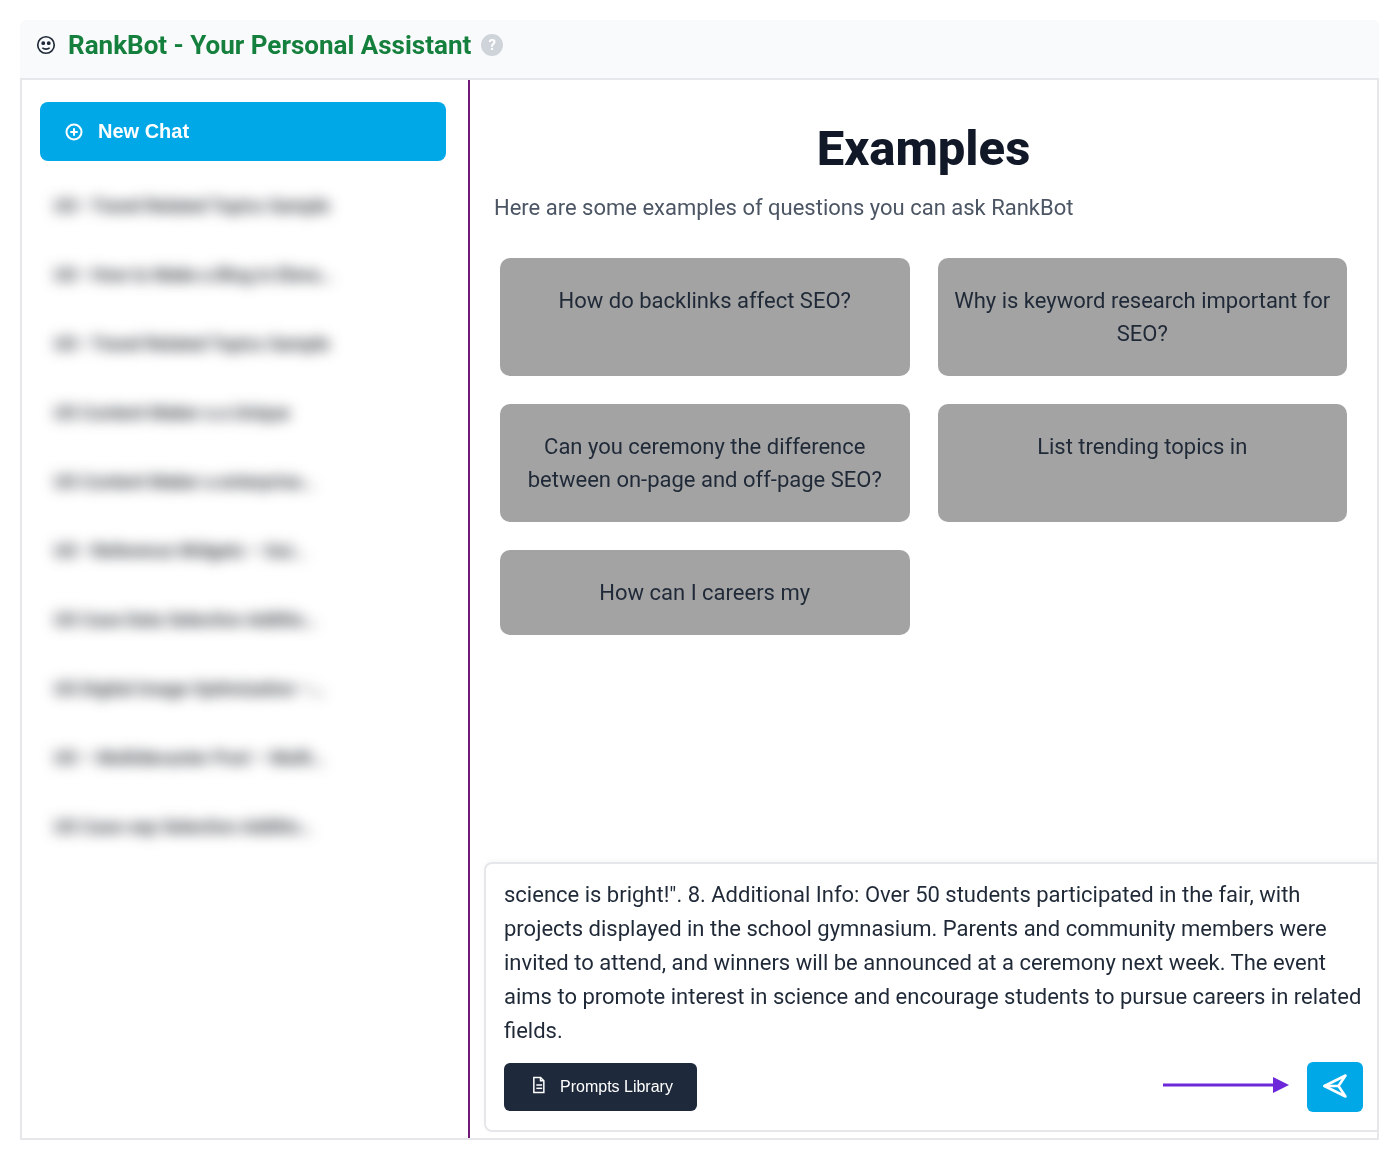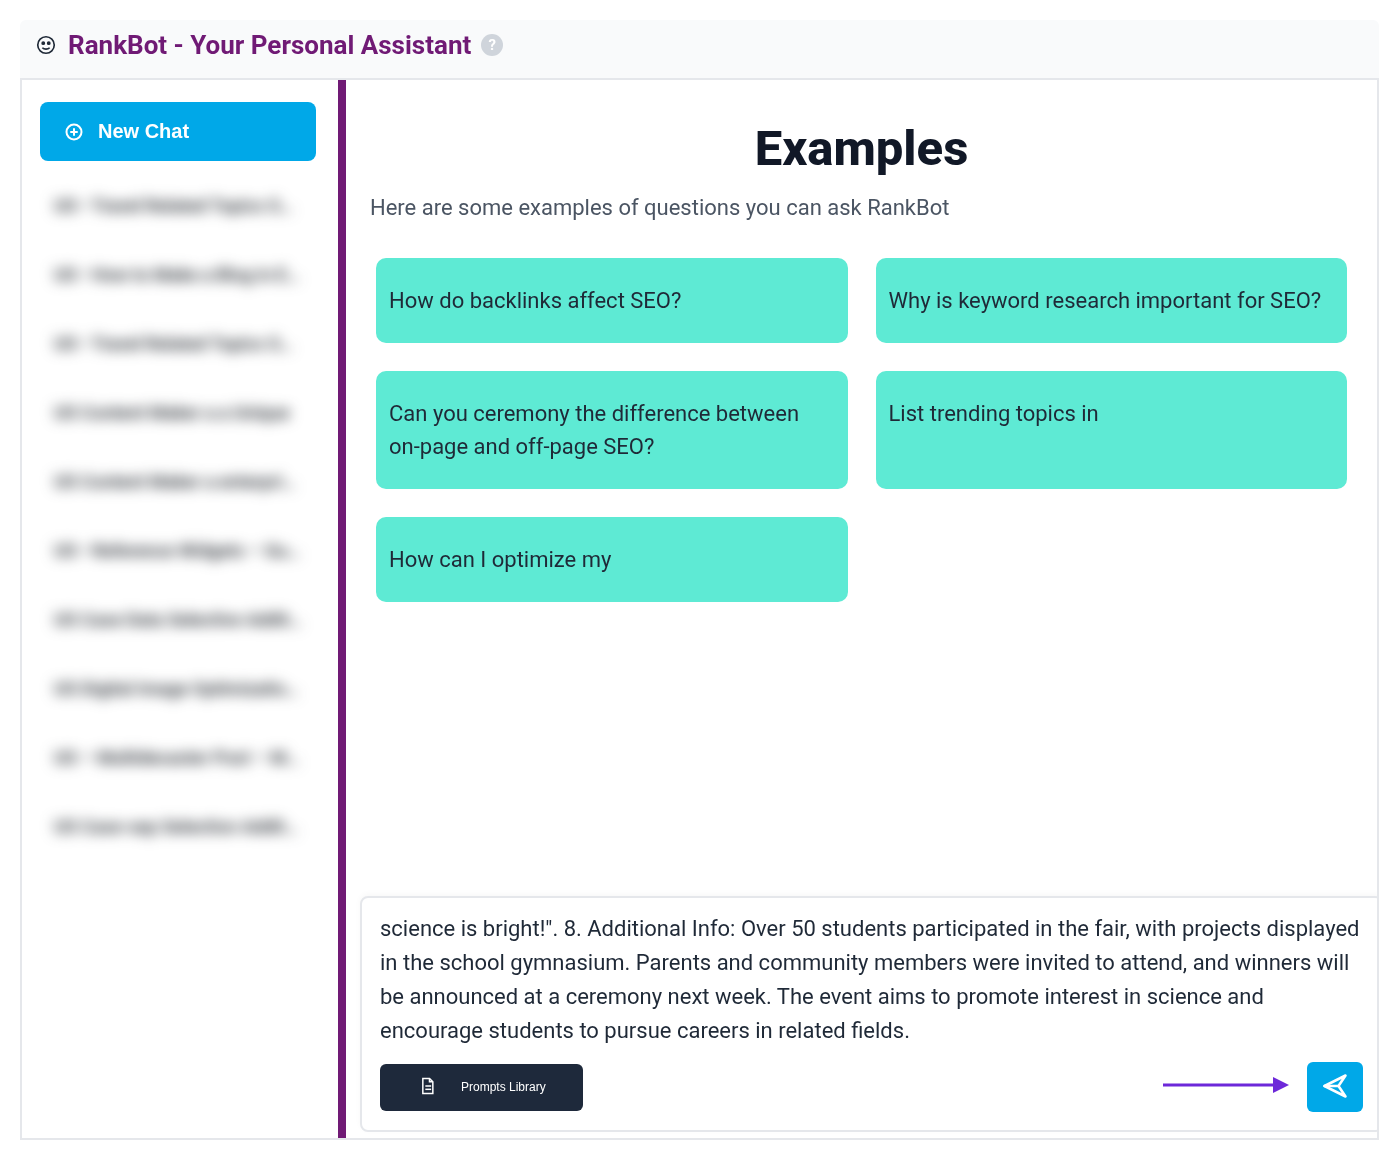--- a/index.html
+++ b/index.html
@@ -20,21 +20,21 @@
     gap: 10px;
     padding: 10px 14px 18px 14px;
     border-bottom: 2px solid #e5e7eb;
     background: #f9fafb;
     border-top-left-radius: 6px;
     border-top-right-radius: 6px;
   }
   .header .title {
     font-size: 26px;
     font-weight: 700;
-    color: #701a75;
+    color: #15803d;
   }
   .header-help {
     width: 22px;
     height: 22px;
     border-radius: 50%;
     background: #cfd4db;
     color: #fff;
     font-size: 15px;
     font-weight: 700;
     display: inline-flex;
@@ -49,23 +49,23 @@
     height: 24px;
   }
   .content {
     display: flex;
     height: 1060px;
     border-left: 2px solid #e5e7eb;
     border-right: 2px solid #e5e7eb;
     border-bottom: 2px solid #e5e7eb;
   }
   .sidebar {
-    width: 324px;
+    width: 448px;
     padding: 22px 22px 22px 18px;
-    border-right: 8px solid #701a75;
+    border-right: 2px solid #701a75;
     display: flex;
     flex-direction: column;
     gap: 12px;
     overflow: hidden;
   }
   .new-chat-btn {
     background: #00a8e8;
     color: #ffffff;
     border: none;
     border-radius: 8px;
@@ -121,27 +121,28 @@
     color: #4b5563;
     margin-bottom: 38px;
   }
   .cards {
     display: grid;
     grid-template-columns: 1fr 1fr;
     gap: 28px;
     padding: 0 6px;
   }
   .card {
-    background: #5eead4;
+    background: #a3a3a3;
     border-radius: 10px;
     padding: 26px 13px;
     font-size: 22px;
     color: #1f2937;
     cursor: pointer;
     line-height: 1.5;
+    text-align: center;
   }
   .composer {
     position: absolute;
     left: 14px;
     right: -6px;
     bottom: 6px;
     background: #ffffff;
     border: 2px solid #e5e7eb;
     border-radius: 8px;
     padding: 14px 18px 18px 18px;
@@ -164,27 +165,27 @@
   .composer-row {
     display: flex;
     align-items: center;
     position: relative;
   }
   .prompts-lib {
     background: #1e293b;
     color: #ffffff;
     border: none;
     border-radius: 6px;
-    padding: 12px 37px;
-    font-size: 12px;
+    padding: 12px 24px;
+    font-size: 16px;
     font-weight: 500;
     cursor: pointer;
     display: inline-flex;
     align-items: center;
-    gap: 24px;
+    gap: 12px;
   }
   .spacer { flex: 1; }
   .send-btn {
     background: #00a8e8;
     border: none;
     border-radius: 6px;
     width: 56px;
     height: 50px;
     cursor: pointer;
     display: inline-flex;
@@ -245,21 +246,21 @@
 
     <div class="main">
       <h1 class="examples-heading">Examples</h1>
       <p class="examples-sub">Here are some examples of questions you can ask RankBot</p>
 
       <div class="cards">
         <div class="card">How do backlinks affect SEO?</div>
         <div class="card">Why is keyword research important for SEO?</div>
         <div class="card">Can you ceremony the difference between on-page and off-page SEO?</div>
         <div class="card">List trending topics in</div>
-        <div class="card">How can I optimize my</div>
+        <div class="card">How can I careers my</div>
       </div>
 
       <div class="composer">
         <div class="composer-text">science is bright!".
 8. Additional Info: Over 50 students participated in the fair, with projects displayed in the school gymnasium. Parents and community members were invited to attend, and winners will be announced at a ceremony next week. The event aims to promote interest in science and encourage students to pursue careers in related fields.</div>
         <div class="composer-row">
           <button class="prompts-lib">
             <span>
               <svg viewBox="0 0 24 24" width="20" height="20" fill="none" stroke="#ffffff" stroke-width="1.8">
                 <path d="M7 3h8l4 4v14H7z"></path>

